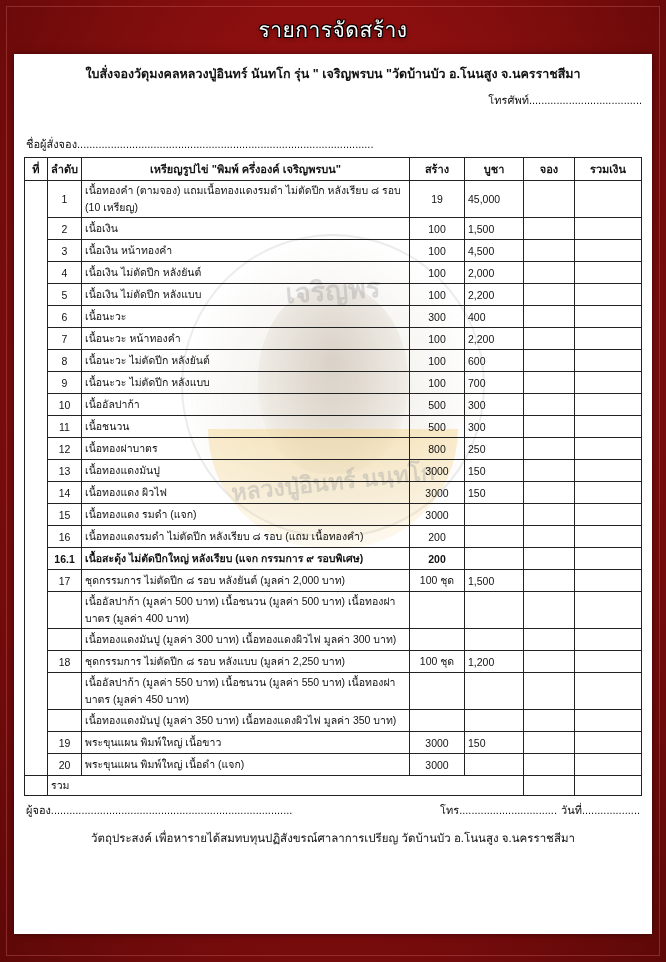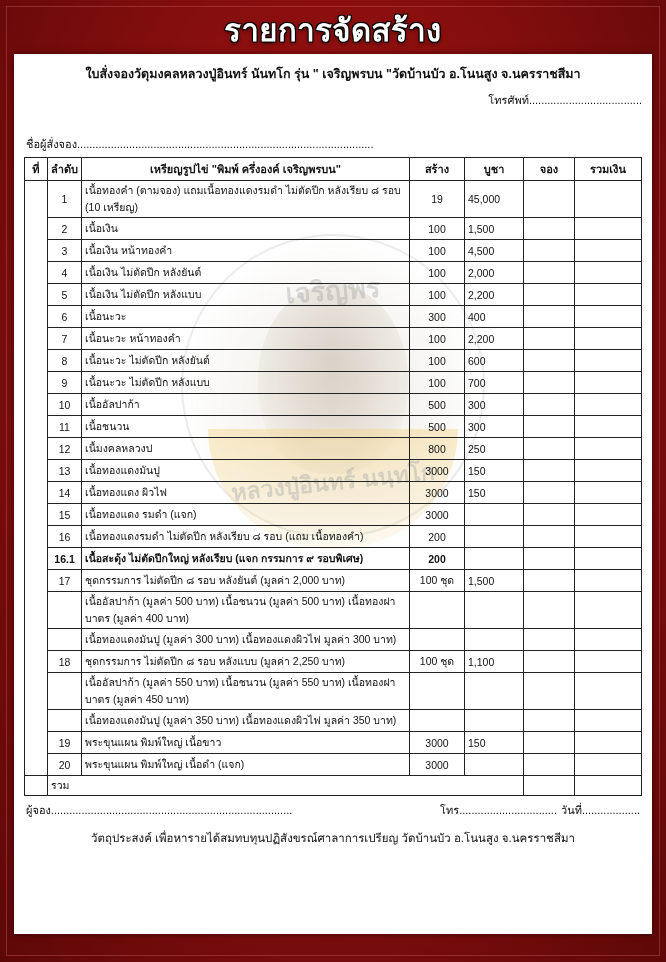--- a/index.html
+++ b/index.html
@@ -19,21 +19,21 @@
   .frame:before{
     content:"";position:absolute;left:6px;top:6px;right:6px;bottom:6px;
     border:1px solid #d86a6a;opacity:.35;pointer-events:none;
   }
   .title-bar{
     position:relative;height:40px;margin:2px 6px 4px 6px;
     text-align:center;
   }
   .title-bar .title{
     font-family:"DejaVu Sans","Liberation Sans",sans-serif;
-    font-size:31px;font-weight:bold;color:#ffffff;
+    font-size:21px;font-weight:normal;color:#ffffff;
     letter-spacing:.5px;
     line-height:40px;
     text-shadow:
       -1px -1px 0 #000, 1px -1px 0 #000, -1px 1px 0 #000, 1px 1px 0 #000,
       0 2px 4px rgba(0,0,0,.6);
   }
   .sheet{
     position:relative;
     background:#ffffff;
     margin:0 6px;
@@ -242,21 +242,21 @@
           <tr class="row">
             <td class="c-no">11</td>
             <td class="c-desc">เนื้อชนวน</td>
             <td class="c-make">500</td>
             <td class="c-price">300</td>
             <td class="c-book"></td>
             <td class="c-total"></td>
           </tr>
           <tr class="row">
             <td class="c-no">12</td>
-            <td class="c-desc">เนื้มงคลหลวงป</td>
+            <td class="c-desc">เนื้อทองฝาบาตร</td>
             <td class="c-make">800</td>
             <td class="c-price">250</td>
             <td class="c-book"></td>
             <td class="c-total"></td>
           </tr>
           <tr class="row">
             <td class="c-no">13</td>
             <td class="c-desc">เนื้อทองแดงมันปู</td>
             <td class="c-make">3000</td>
             <td class="c-price">150</td>
@@ -316,21 +316,21 @@
             <td class="c-desc">เนื้อทองแดงมันปู (มูลค่า 300 บาท) เนื้อทองแดงผิวไฟ มูลค่า 300 บาท)</td>
             <td class="c-make"></td>
             <td class="c-price"></td>
             <td class="c-book"></td>
             <td class="c-total"></td>
           </tr>
           <tr class="row">
             <td class="c-no">18</td>
             <td class="c-desc">ชุดกรรมการ ไม่ตัดปีก ๘ รอบ  หลังแบบ (มูลค่า 2,250 บาท)</td>
             <td class="c-make">100 ชุด</td>
-            <td class="c-price">1,100</td>
+            <td class="c-price">1,200</td>
             <td class="c-book"></td>
             <td class="c-total"></td>
           </tr>
           <tr class="row">
             <td class="c-no"></td>
             <td class="c-desc">เนื้ออัลปาก้า (มูลค่า 550 บาท) เนื้อชนวน (มูลค่า 550 บาท)  เนื้อทองฝาบาตร (มูลค่า 450 บาท)</td>
             <td class="c-make"></td>
             <td class="c-price"></td>
             <td class="c-book"></td>
             <td class="c-total"></td>

